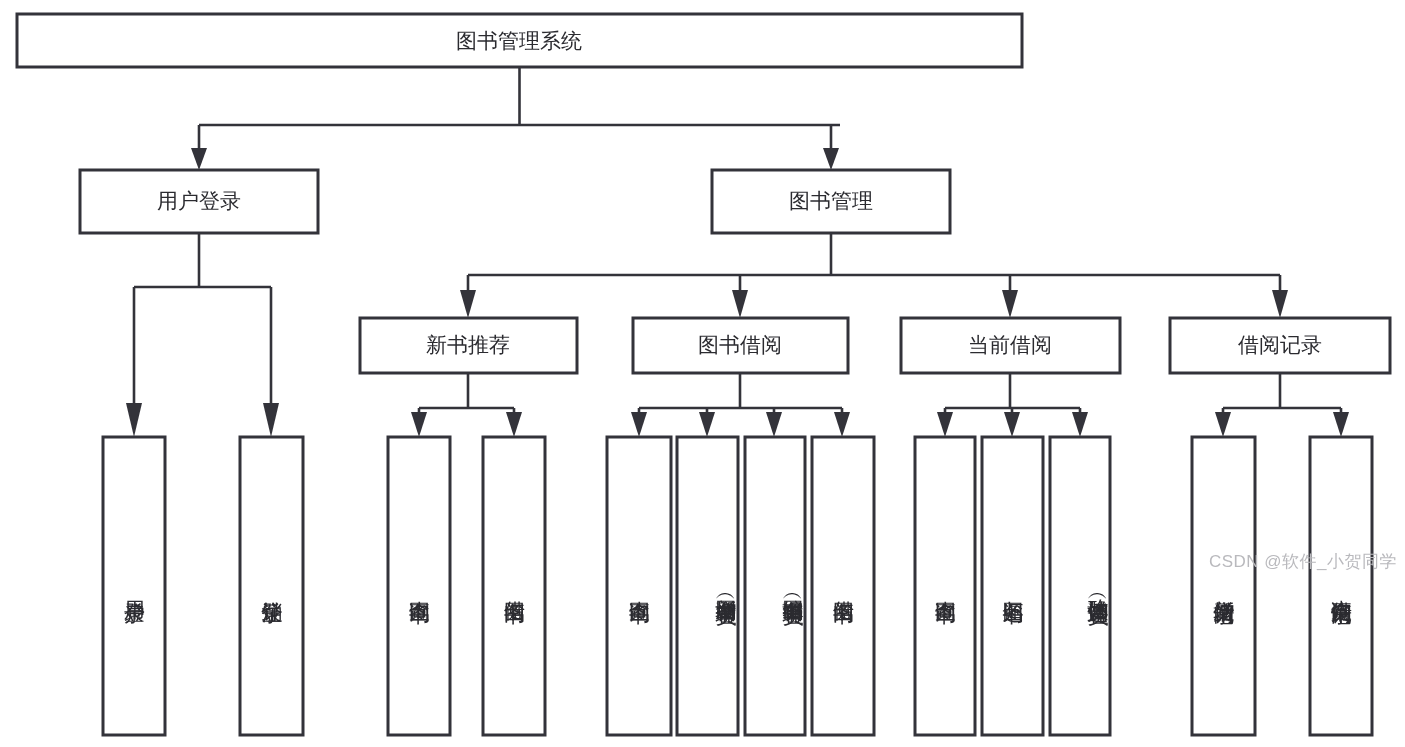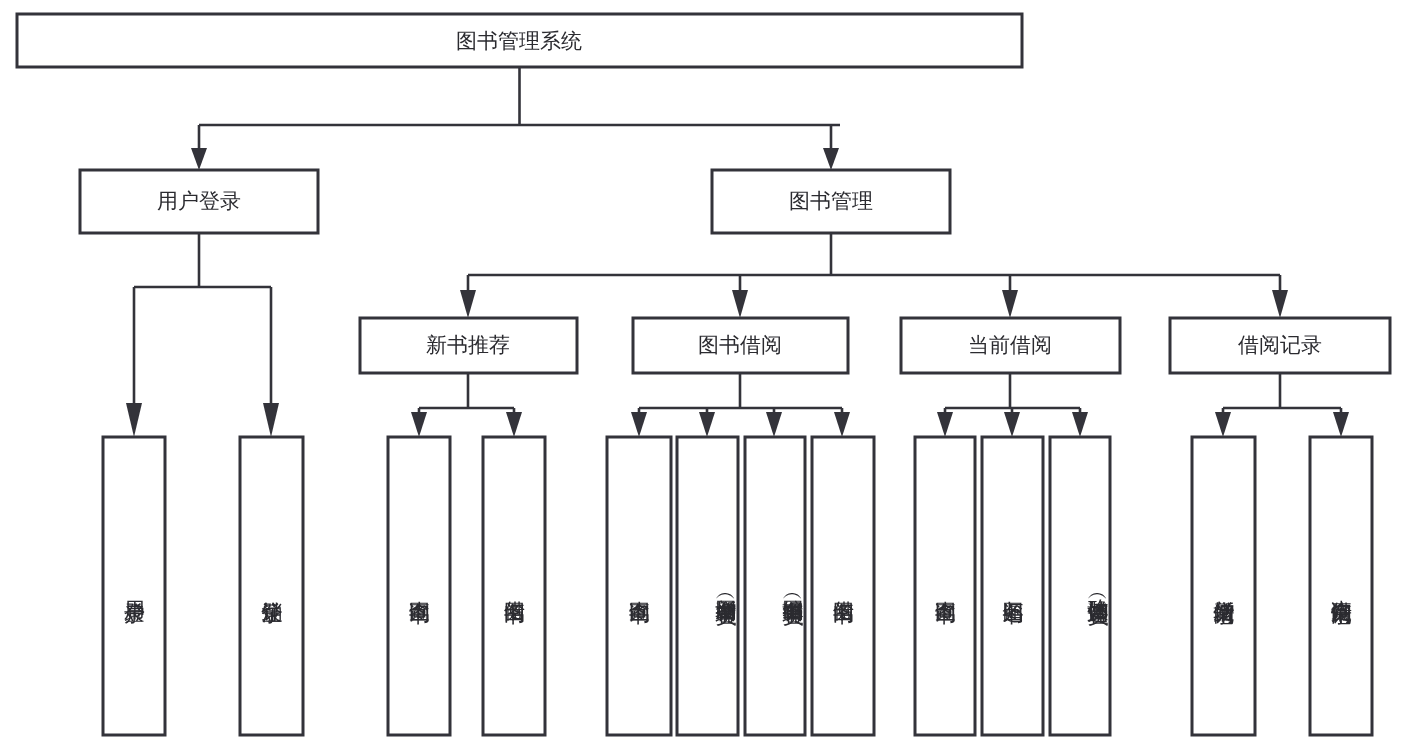--- a/index.html
+++ b/index.html
@@ -199,14 +199,15 @@
   <div class="vert-label" style="left:607px; top:437px; width:64px; height:298px;">查询图书</div>
   <div class="vert-label" style="left:677px; top:440px; width:61px; height:292px; align-items:flex-start;">新增图书（管理员）</div>
   <div class="vert-label" style="left:745px; top:440px; width:60px; height:292px; align-items:flex-start;">编辑图书（管理员）</div>
   <div class="vert-label" style="left:812px; top:437px; width:62px; height:298px;">借阅图书</div>
   <div class="vert-label" style="left:915px; top:437px; width:60px; height:298px;">查询图书</div>
   <div class="vert-label" style="left:982px; top:437px; width:61px; height:298px;">归还图书</div>
   <div class="vert-label" style="left:1050px; top:440px; width:60px; height:292px; align-items:flex-start;">确认归还（管理员）</div>
   <div class="vert-label" style="left:1192px; top:437px; width:63px; height:298px;">新增借阅记录</div>
   <div class="vert-label" style="left:1310px; top:437px; width:62px; height:298px;">查询借阅记录</div>
 
+  <div class="watermark">CSDN @软件_小贺同学</div>
 
 </div>
 
 </body></html>

